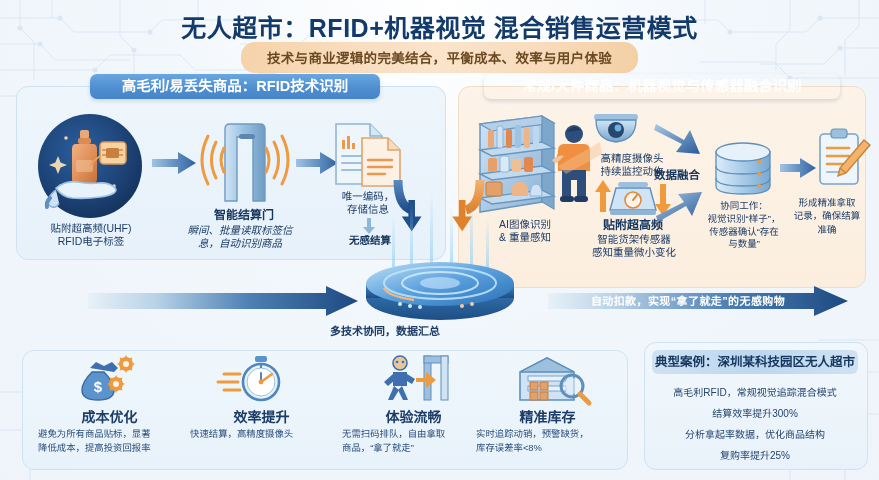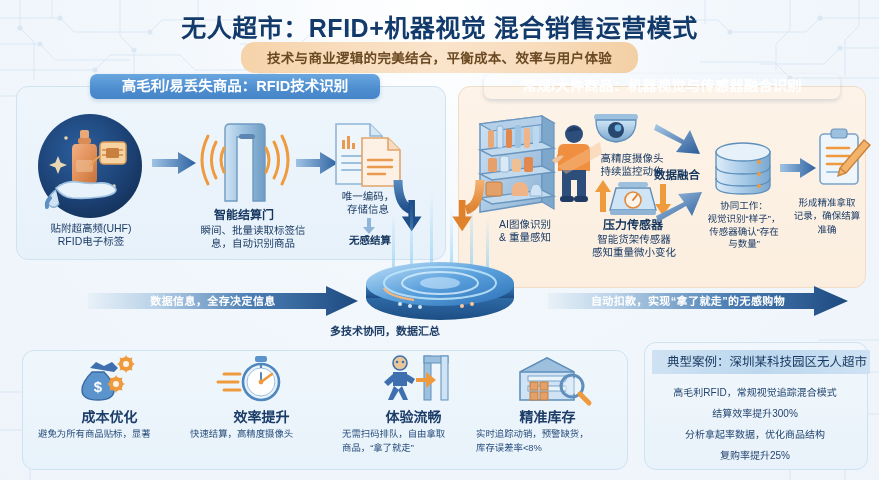--- a/index.html
+++ b/index.html
@@ -87,23 +87,22 @@
     font-size:9.4px;color:#2a4f7d;line-height:1.45;
   }
   
   .casebox{
     position:absolute;left:644px;top:342px;width:222px;height:126px;
     background:linear-gradient(180deg,#f1f7fc 0%,#e9f2fa 100%);
     border:1px solid #cfe2f2;border-radius:12px;
   }
   .case-head{
     position:absolute;left:8px;top:8px;width:206px;height:24px;line-height:24px;
-    text-align:center;border-radius:1px;color:#15365e;font-size:12.5px;font-weight:normal;
+    text-align:center;border-radius:6px;color:#15365e;font-size:12.5px;font-weight:bold;
     background:linear-gradient(90deg,#cfe2f3 0%,#bcd7ee 50%,#cfe2f3 100%);
-    padding-left:12px;
   }
   .case-line{
     position:absolute;left:6px;width:210px;text-align:center;
     font-size:10px;color:#23456f;
   }
   svg{display:block;overflow:visible;}
 </style>
 </head>
 <body>
 
@@ -251,21 +250,21 @@
     <g stroke="#ef9a3d" stroke-width="3" fill="none" stroke-linecap="round">
       <path d="M28 36 q-6 12 0 24"></path>
         <path d="M20 30 q-9 18 0 36"></path>
         <path d="M12 24 q-12 24 0 48"></path>
       <path d="M70 36 q6 12 0 24"></path>
         <path d="M78 30 q9 18 0 36"></path>
         <path d="M86 24 q12 24 0 48"></path>
     </g>
   </svg>
   <div class="cap cap-b md" style="left:196px;top:208px;width:96px;color:#15365e;">智能结算门</div>
-  <div class="cap sm" style="left:185px;top:224px;width:136px;">
+  <div class="cap sm" style="left:172px;top:224px;width:136px;font-style:italic;">
     <div>瞬间、批量读取标签信</div>
     <div>息，自动识别商品</div>
   </div>
 
   <svg class="arrowR" style="left:296px;top:152px;" width="42" height="22" viewBox="0 0 42 22">
     <path d="M0 7 h24 v-7 l18 11 -18 11 v-7 h-24z" fill="url(#aG1)"></path>
   </svg>
 
   <svg style="position:absolute;left:330px;top:120px;" width="76" height="68" viewBox="0 0 76 68">
     <path d="M6 4 h34 l12 12 v48 h-46z" fill="#eef5fb" stroke="#8fb6d8" stroke-width="1.6"></path>
@@ -377,21 +376,21 @@
     <g fill="#ef9a3d">
       <path d="M8 34 v-20 h-5 l8 -12 l8 12 h-5 v20z"></path>
       <path d="M74 6 v20 h5 l-8 12 l-8 -12 h5 v-20z"></path>
     </g>
     <rect x="26" y="4" width="30" height="5" rx="2.5" fill="#9cc0de"></rect>
     <path d="M24 10 h34 l6 22 h-46z" fill="#cfe5f6" stroke="#5f8fba" stroke-width="1.4"></path>
     <circle cx="41" cy="22" r="8" fill="#fdf3e8" stroke="#e08a3c" stroke-width="1.6"></circle>
     <path d="M41 22 l4 -5" stroke="#d97b2b" stroke-width="1.8" stroke-linecap="round"></path>
     <rect x="18" y="32" width="46" height="5" rx="2" fill="#8fb4d6"></rect>
   </svg>
-  <div class="cap cap-b md" style="left:590px;top:218px;width:86px;color:#15365e;">压力传感器</div>
+  <div class="cap cap-b md" style="left:590px;top:218px;width:86px;color:#15365e;">贴附超高频</div>
   <div class="cap sm" style="left:576px;top:234px;width:116px;font-family:Liberation Mono, monospace;">
     <div>智能货架传感器</div>
     <div>感知重量微小变化</div>
   </div>
 
   <svg style="position:absolute;left:654px;top:122px;" width="48" height="36" viewBox="0 0 48 36">
     <defs>
         <linearGradient id="aG2" x1="0" y1="0" x2="1" y2="1">
           <stop offset="0%" stop-color="#a9c9e6"></stop>
           <stop offset="100%" stop-color="#2a5c99"></stop>
@@ -523,21 +522,20 @@
     <defs>
         <linearGradient id="bandL" x1="0" x2="1">
       <stop offset="0%" stop-color="#e8f1f8"></stop>
           <stop offset="25%" stop-color="#b9d2e8"></stop>
       <stop offset="60%" stop-color="#4c7fb4"></stop>
           <stop offset="100%" stop-color="#1d4a80"></stop>
     </linearGradient>
       </defs>
     <path d="M0 7 h238 v-7 l32 15 -32 15 v-7 h-238z" fill="url(#bandL)"></path>
   </svg>
-  <div class="band-label" style="left:88px;top:288px;width:250px;">数据信息，全存决定信息</div>
 
   <svg style="position:absolute;left:548px;top:286px;" width="300" height="30" viewBox="0 0 300 30">
     <defs>
         <linearGradient id="bandR" x1="0" x2="1">
       <stop offset="0%" stop-color="#e8f1f8"></stop>
           <stop offset="22%" stop-color="#b9d2e8"></stop>
       <stop offset="60%" stop-color="#4c7fb4"></stop>
           <stop offset="100%" stop-color="#1d4a80"></stop>
     </linearGradient>
       </defs>
@@ -563,20 +561,21 @@
           <circle cx="92" cy="8" r="7"></circle>
           <path d="M92 -1 l2 4 h-4z M92 17 l2 -4 h-4z M83 8 l4 2 v-4z M101 8 l-4 2 v-4z
                    M85.6 1.6 l4 1 l-3 3z M98.4 14.4 l-4 -1 l3 -3z M98.4 1.6 l-1 4 l-3 -3z M85.6 14.4 l1 -4 l3 3z"></path>
         </g>
         <circle cx="82" cy="28" r="3" fill="#fdf3e8"></circle>
       </svg>
     </div>
     <div class="btitle">成本优化</div>
     <div class="bdesc">
       <div>避免为所有商品贴标，显著</div>
+      <div>降低成本，提高投资回报率</div>
     </div>
   </div>
 
   <div class="benefit" style="left:186px;top:350px;">
     <div class="bicon">
       <svg width="151" height="46" viewBox="0 0 151 46">
         <rect x="69" y="0" width="12" height="6" rx="2" fill="#5b93cc"></rect>
         <circle cx="75" cy="26" r="18" fill="#e9f3fb" stroke="#4f86bd" stroke-width="2.6"></circle>
         <circle cx="75" cy="26" r="14" fill="#fff" stroke="#9cc0de" stroke-width="1"></circle>
         <path d="M75 26 L86 18" stroke="#ef9a3d" stroke-width="2.6" stroke-linecap="round"></path>

